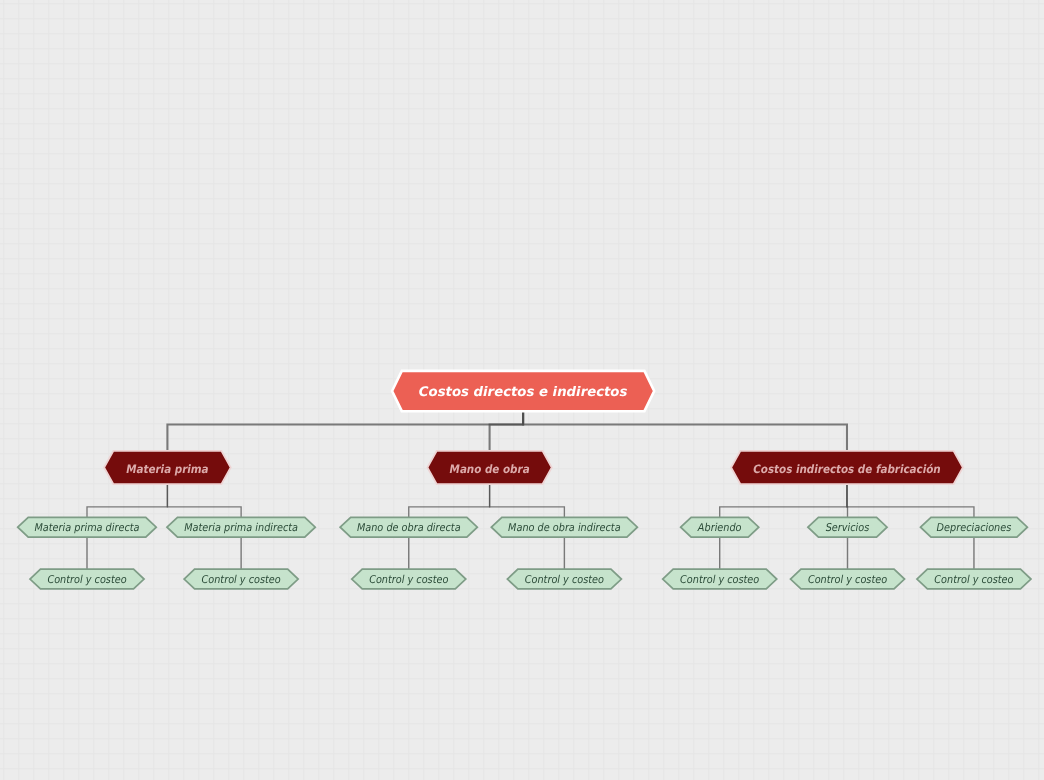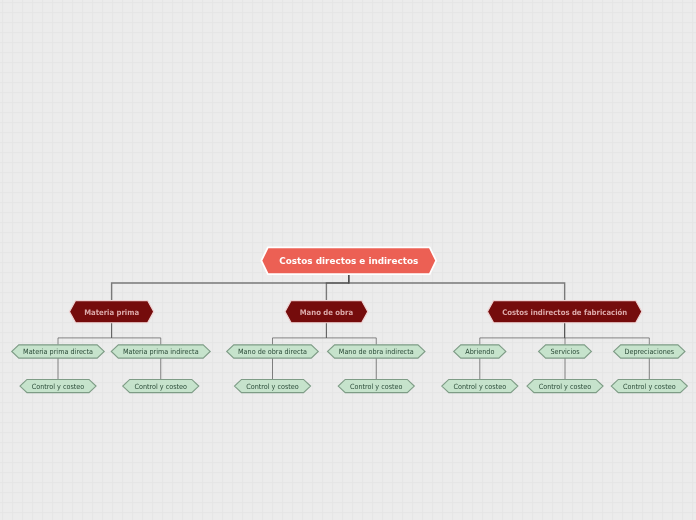--- a/index.html
+++ b/index.html
@@ -8,21 +8,21 @@
     width:696px;height:520px;overflow:hidden;
     background-color:#ececec;
     background-image:
       linear-gradient(to right, #e5e5e5 1px, transparent 1px),
       linear-gradient(to bottom, #e5e5e5 1px, transparent 1px);
     background-size:10px 10px;
     background-position:2.2px 2.2px;
     font-family:"DejaVu Sans", sans-serif;
     position:relative;
   }
-  #canvas{position:absolute;left:0;top:0;width:696px;height:508px;}
+  #canvas{position:absolute;left:0;top:0;width:696px;height:508px;font-style:italic;}
   #diagram-svg{position:absolute;left:0;top:0;width:696px;height:520px;overflow:visible;}
   .node-label{ text-anchor:middle; -webkit-font-smoothing:antialiased; }
   #diagram-svg text{ -webkit-font-smoothing:antialiased; }
   #canvas{ will-change: transform; }
 </style>
 </head>
 <body>
 
 <div id="canvas">
   <svg id="diagram-svg" xmlns="http://www.w3.org/2000/svg" viewBox="0 0 696 520">

